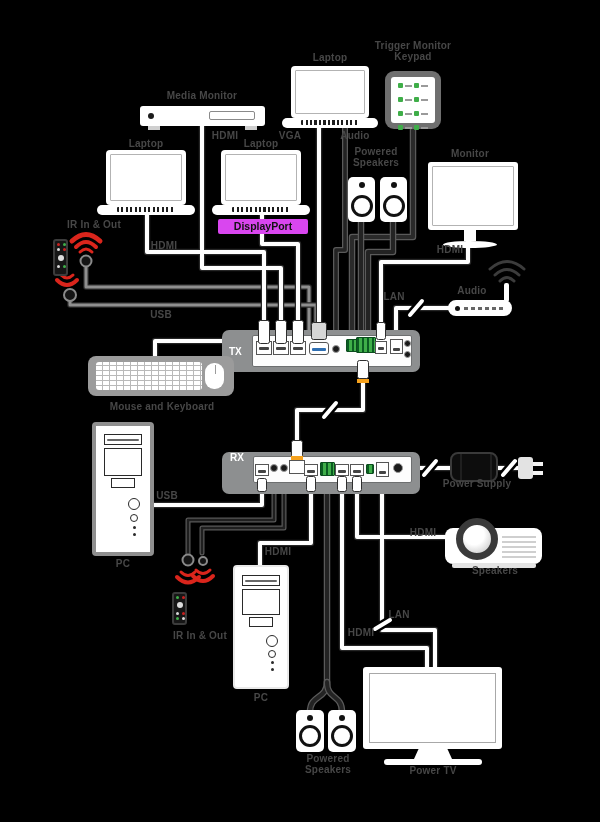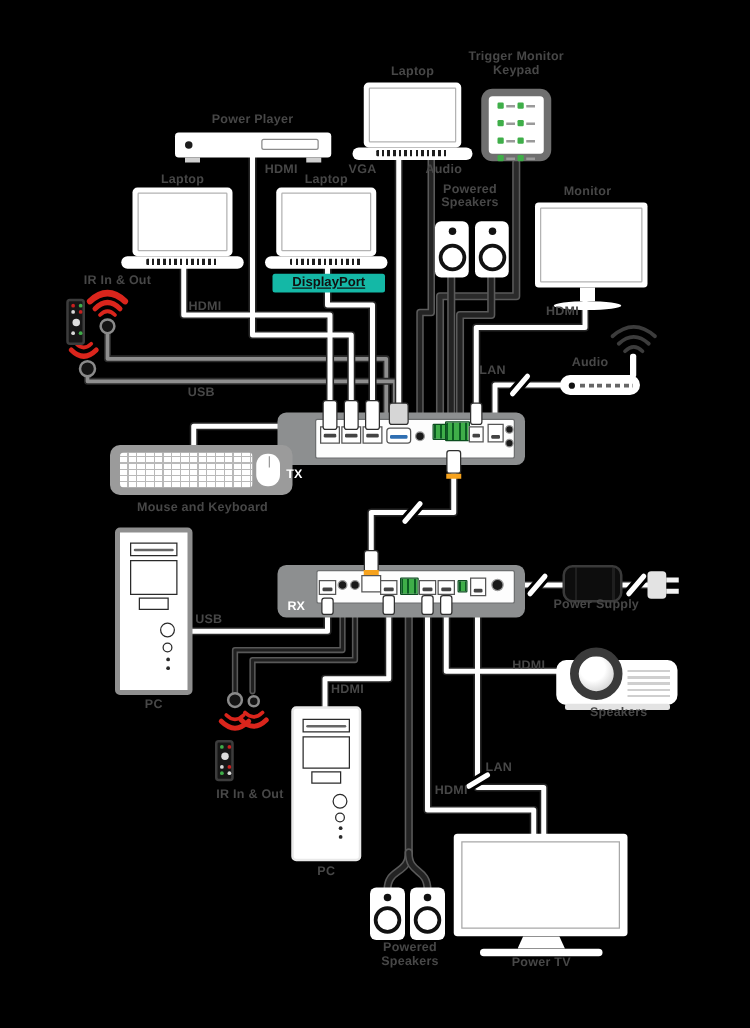--- a/index.html
+++ b/index.html
@@ -4,21 +4,21 @@
 <style>
   html,body{margin:0;padding:0;background:#000;}
   #stage{position:relative;width:600px;height:822px;background:#000;overflow:hidden;
          font-family:"Liberation Sans",sans-serif;}
   #cables{position:absolute;left:0;top:0;z-index:1;}
   .dev,.plug,.pbase,.phx,.jack,.lbl,.unit,.panel{position:absolute;box-sizing:border-box;}
   .dev{z-index:3;}
   .lbl{z-index:5;font:bold 10px "Liberation Sans",sans-serif;color:#474747;
        transform:translateX(-50%);white-space:pre-line;text-align:center;letter-spacing:.2px;line-height:11px;}
   .unit{z-index:2;background:#8d8f90;border-radius:7px;}
-  .unitlbl{position:absolute;color:#fff;font:bold 10px "Liberation Sans",sans-serif;z-index:4;margin-top:28px;}
+  .unitlbl{position:absolute;color:#fff;font:bold 10px "Liberation Sans",sans-serif;z-index:4;}
   .panel{background:#fdfdfd;border:1px solid #6d6f70;border-radius:2px;z-index:3;}
   .plug{z-index:4;background:#fff;border:1.5px solid #2f2f2f;border-radius:2.5px;}
   .pbase{z-index:4;background:#fff;border:1px solid #555;}
   .pslot{position:absolute;left:2px;right:2px;top:45%;height:3px;background:#444;border-radius:1px;}
   .phx{z-index:4;background:repeating-linear-gradient(90deg,#0b5c22 0 1.5px,#3fae49 1.5px 5px);border:1px solid #0b4d1e;border-radius:1px;}
   .jack{z-index:4;border-radius:50%;background:#1a1a1a;border:1.5px solid #9a9a9a;}
   .screen{background:#fff;border-radius:4px;}
   .screen .inner{position:absolute;inset:4px;border:1.5px solid #b3b3b3;background:#fff;border-radius:1px;}
   .lapbase{background:#fff;border-radius:6px;}
   .kbhatch{position:absolute;left:20%;right:20%;top:2px;height:5px;
@@ -146,21 +146,21 @@
     <g fill="none" stroke="#da251c" stroke-linecap="round">
       <path d="M181,572 Q188,579 195,572" stroke-width="3"></path>
       <path d="M177,577 Q188,588 199,577" stroke-width="4"></path>
       <path d="M196,570 Q203,577 210,570" stroke-width="3"></path>
       <path d="M193,576 Q203,586 213,576" stroke-width="4"></path>
     </g>
     <circle cx="188" cy="560" r="5.5" fill="#141414" stroke="#8a8a8a" stroke-width="2"></circle>
     <circle cx="203" cy="561" r="4" fill="#141414" stroke="#8a8a8a" stroke-width="2"></circle>
   </svg>
 
-  <div class="lbl" style="left:202px;top:90px">Power Player</div>
+  <div class="lbl" style="left:202px;top:90px">Media Monitor</div>
   <div class="lbl" style="left:225px;top:130px">HDMI</div>
   <div class="lbl" style="left:330px;top:52px">Laptop</div>
   <div class="lbl" style="left:290px;top:130px">VGA</div>
   <div class="lbl" style="left:355px;top:130px">Audio</div>
   <div class="lbl" style="left:413px;top:40px">Trigger Monitor
 Keypad</div>
   <div class="lbl" style="left:146px;top:138px">Laptop</div>
   <div class="lbl" style="left:164px;top:240px">HDMI</div>
   <div class="lbl" style="left:261px;top:138px">Laptop</div>
   <div class="lbl" style="left:376px;top:146px">Powered
@@ -215,22 +215,22 @@
   <div class="dev lapbase" style="left:97px;top:205px;width:98px;height:10px;">
       <div class="kbhatch"></div>
     </div>
 
   <div class="dev screen" style="left:221px;top:150px;width:80px;height:55px;">
       <div class="inner"></div>
     </div>
   <div class="dev lapbase" style="left:212px;top:205px;width:98px;height:10px;">
       <div class="kbhatch"></div>
     </div>
-  <div class="dev" style="left:218px;top:219px;width:90px;height:15px;background:#14b8a6;border-radius:2px;
-       font:bold 10.5px 'Liberation Sans',sans-serif;color:#111;text-align:center;line-height:15px;text-decoration:underline;">DisplayPort</div>
+  <div class="dev" style="left:218px;top:219px;width:90px;height:15px;background:#d946ef;border-radius:2px;
+       font:bold 10.5px 'Liberation Sans',sans-serif;color:#111;text-align:center;line-height:15px;">DisplayPort</div>
 
   <div class="dev spk" style="left:348px;top:177px;width:27px;height:45px;">
       <div class="tw"></div>
       <div class="wf"></div>
     </div>
   <div class="dev spk" style="left:380px;top:177px;width:27px;height:45px;">
       <div class="tw"></div>
       <div class="wf"></div>
     </div>
 

